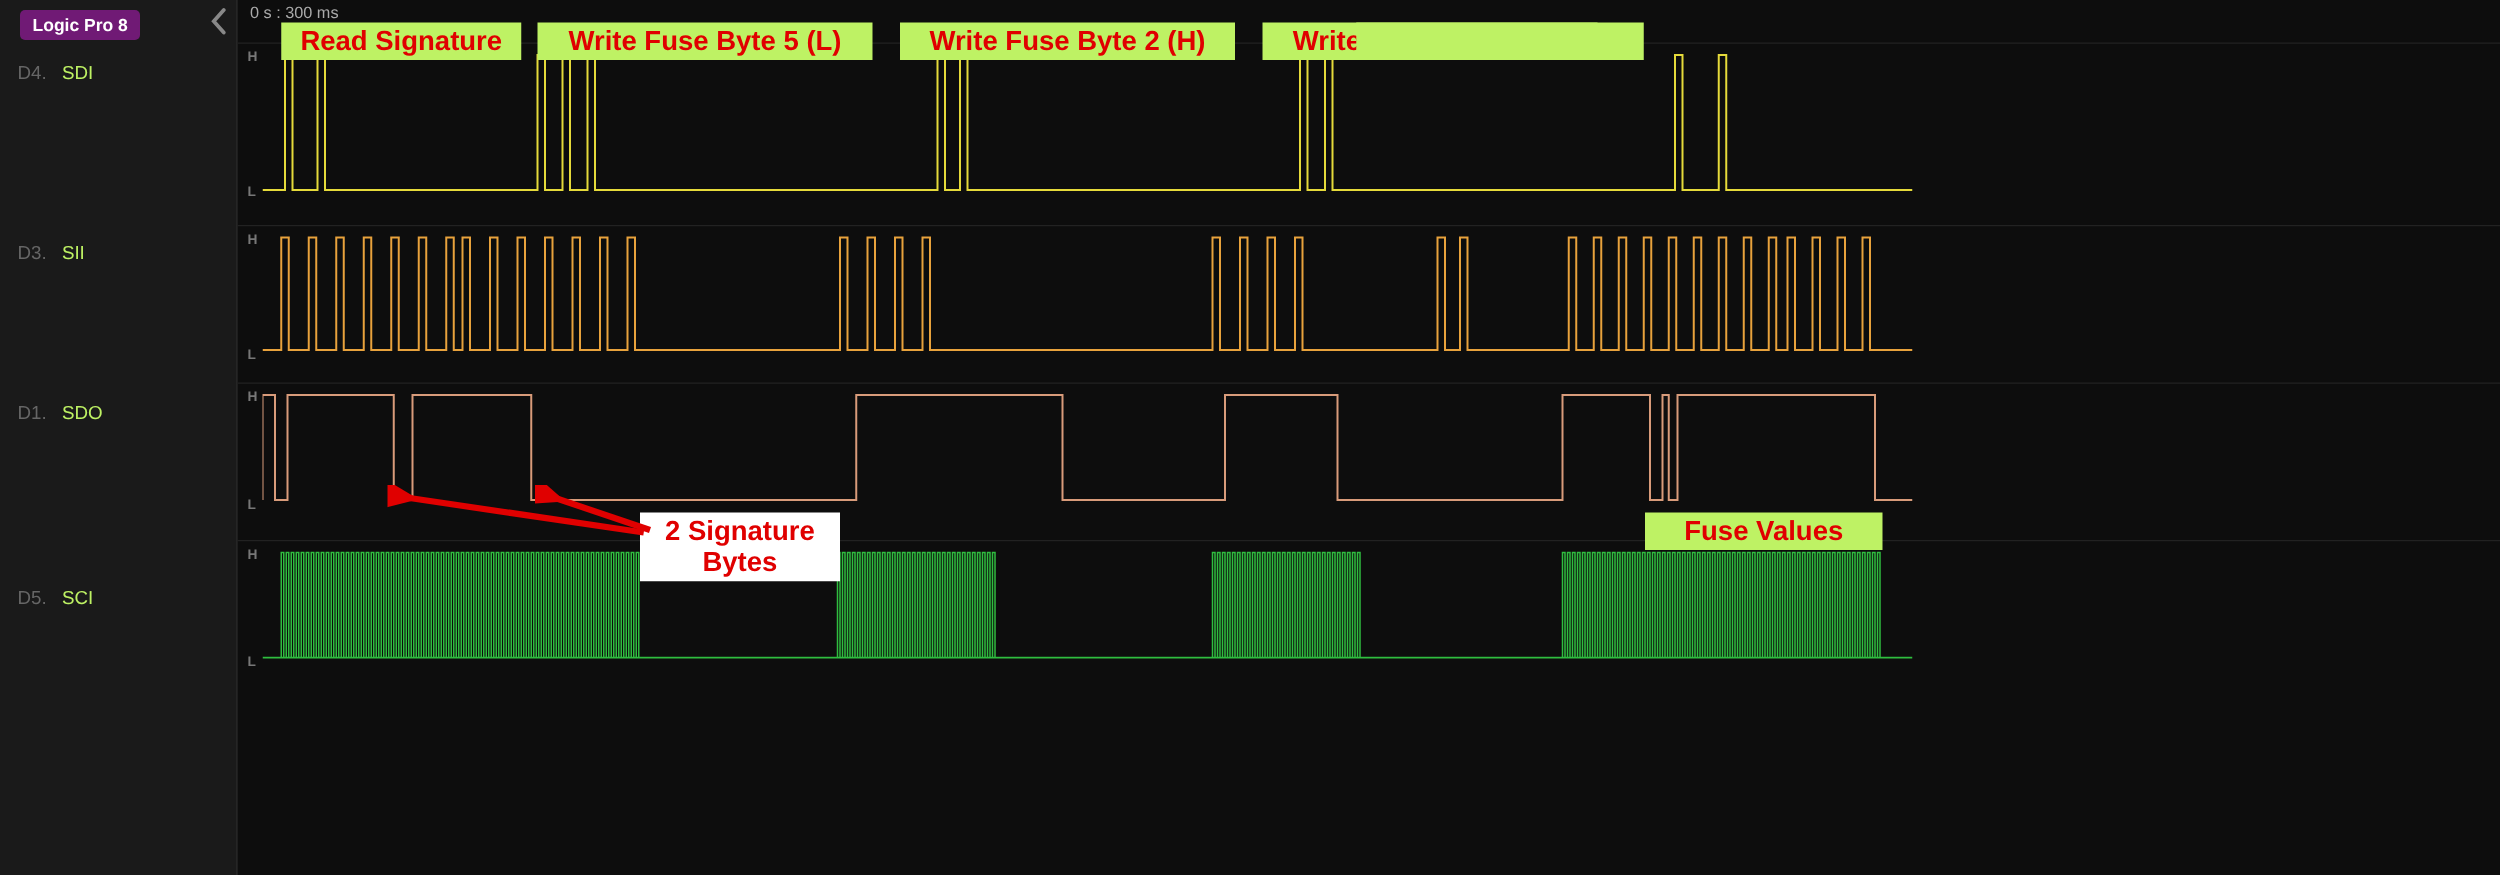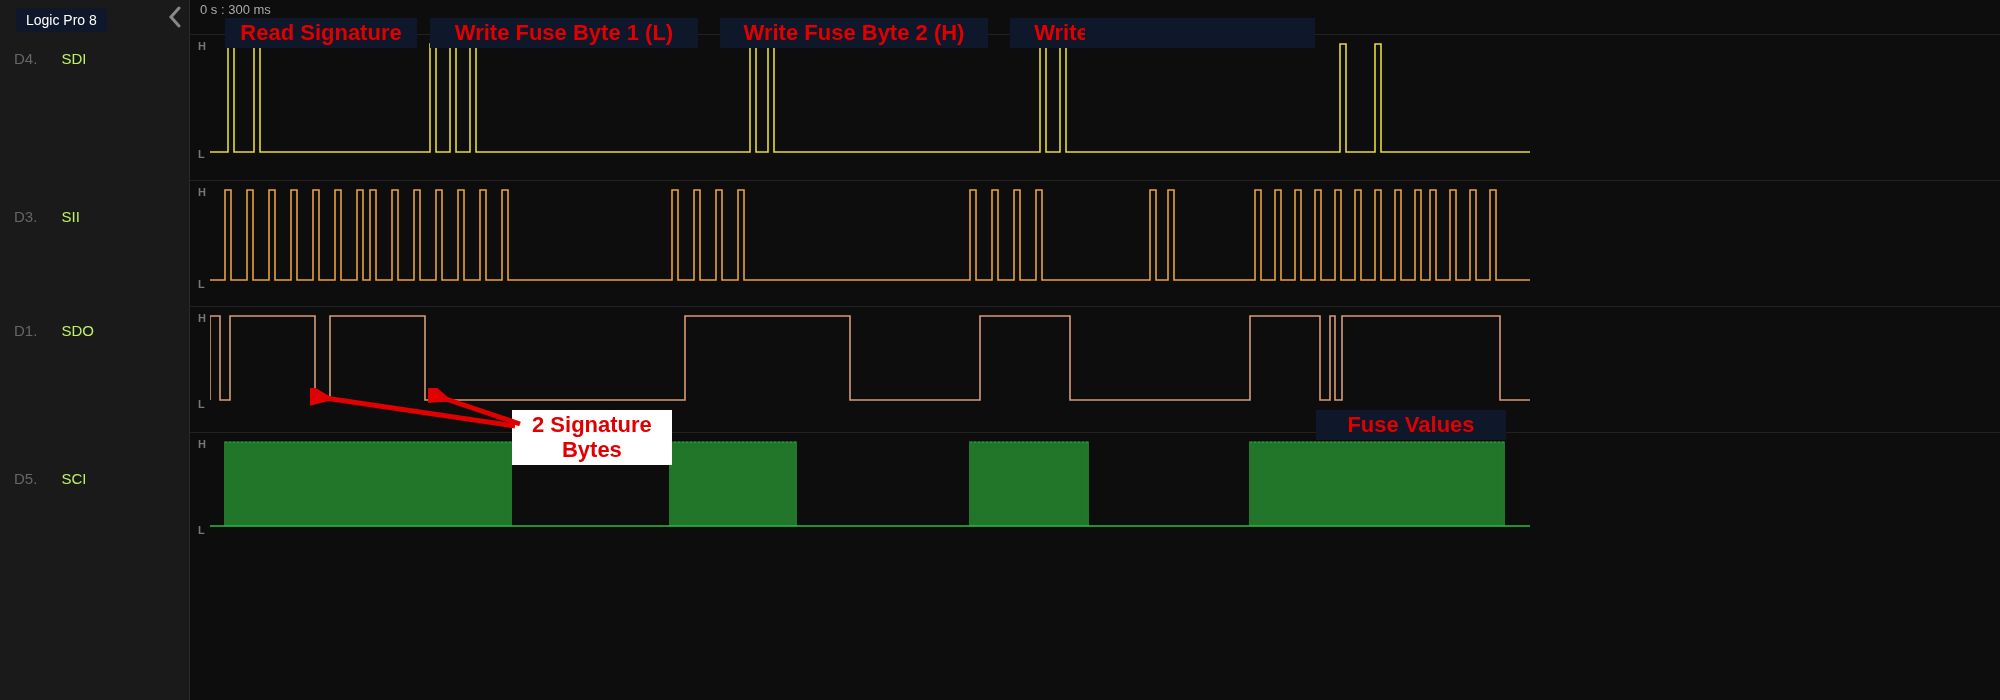--- a/index.html
+++ b/index.html
@@ -16,42 +16,42 @@
     position: absolute;
     left: 0; top: 0;
     width: 190px;
     height: 100%;
     background: #1a1a1a;
     border-right: 1px solid #2a2a2a;
   }
   .badge {
     position: absolute;
     top: 8px; left: 16px;
-    background: #0f172a;
+    background: #701a75;
     color: #fff;
     font-size: 14px;
-    font-weight: 400;
+    font-weight: 700;
     padding: 4px 10px;
     border-radius: 4px;
   }
   .back-btn {
     position: absolute;
     top: 6px; left: 168px;
     color: #888;
     font-size: 22px;
     cursor: pointer;
   }
   .channel-label {
     position: absolute;
     left: 0;
     width: 190px;
     padding: 6px 14px;
     font-size: 15px;
   }
-  .channel-label .idx { color: #666; margin-right: 20px; }
+  .channel-label .idx { color: #666; margin-right: 8px; }
   .channel-label .nm { color: #bef264; font-weight: 500; }
   .time-header {
     position: absolute;
     left: 200px; top: 2px;
     color: #aaa;
     font-size: 13px;
     font-weight: 500;
   }
   .row {
     position: absolute;
@@ -66,21 +66,21 @@
     color: #777;
     font-weight: bold;
   }
   svg.wave {
     position: absolute;
     left: 210px;
   }
   
   .anno {
     position: absolute;
-    background: #0f172a;
+    background: #bef264;
     color: #e00000;
     font-weight: 600;
     font-size: 22px;
     padding: 2px 10px;
     text-align: center;
     white-space: nowrap;
   }
   .anno-sig {
     background: #fff;
     color: #e00000;
@@ -105,21 +105,21 @@
     <path d="M11 2 L3 11 L11 20" stroke="#888" stroke-width="3" fill="none" stroke-linecap="round"></path>
   </svg>
 </div>
 
 <div class="time-header">0 s : 300 ms</div>
 
 <div class="channel-label" style="top:44px">
   <span class="idx">D4.</span>
   <span class="nm">SDI</span>
 </div>
-<div class="channel-label" style="top:202px">
+<div class="channel-label" style="top:188px">
   <span class="idx">D3.</span>
   <span class="nm">SII</span>
 </div>
 <div class="channel-label" style="top:316px">
   <span class="idx">D1.</span>
   <span class="nm">SDO</span>
 </div>
 <div class="channel-label" style="top:464px">
   <span class="idx">D5.</span>
   <span class="nm">SCI</span>
@@ -150,21 +150,21 @@
   </svg>
 <svg class="wave" id="wave-sci" width="1320" height="100" style="top:438px">
     <path d="M 0 88 L 1320 88" stroke="#2fbd3f" stroke-width="1.4" fill="none"></path>
     <path d="M 15 88 L 15 4 L 17 4 L 17 88 M 19 88 L 19 4 L 21 4 L 21 88 M 23 88 L 23 4 L 25 4 L 25 88 M 27 88 L 27 4 L 29 4 L 29 88 M 31 88 L 31 4 L 33 4 L 33 88 M 35 88 L 35 4 L 37 4 L 37 88 M 39 88 L 39 4 L 41 4 L 41 88 M 43 88 L 43 4 L 45 4 L 45 88 M 47 88 L 47 4 L 49 4 L 49 88 M 51 88 L 51 4 L 53 4 L 53 88 M 55 88 L 55 4 L 57 4 L 57 88 M 59 88 L 59 4 L 61 4 L 61 88 M 63 88 L 63 4 L 65 4 L 65 88 M 67 88 L 67 4 L 69 4 L 69 88 M 71 88 L 71 4 L 73 4 L 73 88 M 75 88 L 75 4 L 77 4 L 77 88 M 79 88 L 79 4 L 81 4 L 81 88 M 83 88 L 83 4 L 85 4 L 85 88 M 87 88 L 87 4 L 89 4 L 89 88 M 91 88 L 91 4 L 93 4 L 93 88 M 95 88 L 95 4 L 97 4 L 97 88 M 99 88 L 99 4 L 101 4 L 101 88 M 103 88 L 103 4 L 105 4 L 105 88 M 107 88 L 107 4 L 109 4 L 109 88 M 111 88 L 111 4 L 113 4 L 113 88 M 115 88 L 115 4 L 117 4 L 117 88 M 119 88 L 119 4 L 121 4 L 121 88 M 123 88 L 123 4 L 125 4 L 125 88 M 127 88 L 127 4 L 129 4 L 129 88 M 131 88 L 131 4 L 133 4 L 133 88 M 135 88 L 135 4 L 137 4 L 137 88 M 139 88 L 139 4 L 141 4 L 141 88 M 143 88 L 143 4 L 145 4 L 145 88 M 147 88 L 147 4 L 149 4 L 149 88 M 151 88 L 151 4 L 153 4 L 153 88 M 155 88 L 155 4 L 157 4 L 157 88 M 159 88 L 159 4 L 161 4 L 161 88 M 163 88 L 163 4 L 165 4 L 165 88 M 167 88 L 167 4 L 169 4 L 169 88 M 171 88 L 171 4 L 173 4 L 173 88 M 175 88 L 175 4 L 177 4 L 177 88 M 179 88 L 179 4 L 181 4 L 181 88 M 183 88 L 183 4 L 185 4 L 185 88 M 187 88 L 187 4 L 189 4 L 189 88 M 191 88 L 191 4 L 193 4 L 193 88 M 195 88 L 195 4 L 197 4 L 197 88 M 199 88 L 199 4 L 201 4 L 201 88 M 203 88 L 203 4 L 205 4 L 205 88 M 207 88 L 207 4 L 209 4 L 209 88 M 211 88 L 211 4 L 213 4 L 213 88 M 215 88 L 215 4 L 217 4 L 217 88 M 219 88 L 219 4 L 221 4 L 221 88 M 223 88 L 223 4 L 225 4 L 225 88 M 227 88 L 227 4 L 229 4 L 229 88 M 231 88 L 231 4 L 233 4 L 233 88 M 235 88 L 235 4 L 237 4 L 237 88 M 239 88 L 239 4 L 241 4 L 241 88 M 243 88 L 243 4 L 245 4 L 245 88 M 247 88 L 247 4 L 249 4 L 249 88 M 251 88 L 251 4 L 253 4 L 253 88 M 255 88 L 255 4 L 257 4 L 257 88 M 259 88 L 259 4 L 261 4 L 261 88 M 263 88 L 263 4 L 265 4 L 265 88 M 267 88 L 267 4 L 269 4 L 269 88 M 271 88 L 271 4 L 273 4 L 273 88 M 275 88 L 275 4 L 277 4 L 277 88 M 279 88 L 279 4 L 281 4 L 281 88 M 283 88 L 283 4 L 285 4 L 285 88 M 287 88 L 287 4 L 289 4 L 289 88 M 291 88 L 291 4 L 293 4 L 293 88 M 295 88 L 295 4 L 297 4 L 297 88 M 299 88 L 299 4 L 301 4 L 301 88 " stroke="#2fbd3f" stroke-width="1.2" fill="none"></path>
     <path d="M 460 88 L 460 4 L 462 4 L 462 88 M 464 88 L 464 4 L 466 4 L 466 88 M 468 88 L 468 4 L 470 4 L 470 88 M 472 88 L 472 4 L 474 4 L 474 88 M 476 88 L 476 4 L 478 4 L 478 88 M 480 88 L 480 4 L 482 4 L 482 88 M 484 88 L 484 4 L 486 4 L 486 88 M 488 88 L 488 4 L 490 4 L 490 88 M 492 88 L 492 4 L 494 4 L 494 88 M 496 88 L 496 4 L 498 4 L 498 88 M 500 88 L 500 4 L 502 4 L 502 88 M 504 88 L 504 4 L 506 4 L 506 88 M 508 88 L 508 4 L 510 4 L 510 88 M 512 88 L 512 4 L 514 4 L 514 88 M 516 88 L 516 4 L 518 4 L 518 88 M 520 88 L 520 4 L 522 4 L 522 88 M 524 88 L 524 4 L 526 4 L 526 88 M 528 88 L 528 4 L 530 4 L 530 88 M 532 88 L 532 4 L 534 4 L 534 88 M 536 88 L 536 4 L 538 4 L 538 88 M 540 88 L 540 4 L 542 4 L 542 88 M 544 88 L 544 4 L 546 4 L 546 88 M 548 88 L 548 4 L 550 4 L 550 88 M 552 88 L 552 4 L 554 4 L 554 88 M 556 88 L 556 4 L 558 4 L 558 88 M 560 88 L 560 4 L 562 4 L 562 88 M 564 88 L 564 4 L 566 4 L 566 88 M 568 88 L 568 4 L 570 4 L 570 88 M 572 88 L 572 4 L 574 4 L 574 88 M 576 88 L 576 4 L 578 4 L 578 88 M 580 88 L 580 4 L 582 4 L 582 88 M 584 88 L 584 4 L 586 4 L 586 88 " stroke="#2fbd3f" stroke-width="1.2" fill="none"></path>
     <path d="M 760 88 L 760 4 L 762 4 L 762 88 M 764 88 L 764 4 L 766 4 L 766 88 M 768 88 L 768 4 L 770 4 L 770 88 M 772 88 L 772 4 L 774 4 L 774 88 M 776 88 L 776 4 L 778 4 L 778 88 M 780 88 L 780 4 L 782 4 L 782 88 M 784 88 L 784 4 L 786 4 L 786 88 M 788 88 L 788 4 L 790 4 L 790 88 M 792 88 L 792 4 L 794 4 L 794 88 M 796 88 L 796 4 L 798 4 L 798 88 M 800 88 L 800 4 L 802 4 L 802 88 M 804 88 L 804 4 L 806 4 L 806 88 M 808 88 L 808 4 L 810 4 L 810 88 M 812 88 L 812 4 L 814 4 L 814 88 M 816 88 L 816 4 L 818 4 L 818 88 M 820 88 L 820 4 L 822 4 L 822 88 M 824 88 L 824 4 L 826 4 L 826 88 M 828 88 L 828 4 L 830 4 L 830 88 M 832 88 L 832 4 L 834 4 L 834 88 M 836 88 L 836 4 L 838 4 L 838 88 M 840 88 L 840 4 L 842 4 L 842 88 M 844 88 L 844 4 L 846 4 L 846 88 M 848 88 L 848 4 L 850 4 L 850 88 M 852 88 L 852 4 L 854 4 L 854 88 M 856 88 L 856 4 L 858 4 L 858 88 M 860 88 L 860 4 L 862 4 L 862 88 M 864 88 L 864 4 L 866 4 L 866 88 M 868 88 L 868 4 L 870 4 L 870 88 M 872 88 L 872 4 L 874 4 L 874 88 M 876 88 L 876 4 L 878 4 L 878 88 " stroke="#2fbd3f" stroke-width="1.2" fill="none"></path>
     <path d="M 1040 88 L 1040 4 L 1042 4 L 1042 88 M 1044 88 L 1044 4 L 1046 4 L 1046 88 M 1048 88 L 1048 4 L 1050 4 L 1050 88 M 1052 88 L 1052 4 L 1054 4 L 1054 88 M 1056 88 L 1056 4 L 1058 4 L 1058 88 M 1060 88 L 1060 4 L 1062 4 L 1062 88 M 1064 88 L 1064 4 L 1066 4 L 1066 88 M 1068 88 L 1068 4 L 1070 4 L 1070 88 M 1072 88 L 1072 4 L 1074 4 L 1074 88 M 1076 88 L 1076 4 L 1078 4 L 1078 88 M 1080 88 L 1080 4 L 1082 4 L 1082 88 M 1084 88 L 1084 4 L 1086 4 L 1086 88 M 1088 88 L 1088 4 L 1090 4 L 1090 88 M 1092 88 L 1092 4 L 1094 4 L 1094 88 M 1096 88 L 1096 4 L 1098 4 L 1098 88 M 1100 88 L 1100 4 L 1102 4 L 1102 88 M 1104 88 L 1104 4 L 1106 4 L 1106 88 M 1108 88 L 1108 4 L 1110 4 L 1110 88 M 1112 88 L 1112 4 L 1114 4 L 1114 88 M 1116 88 L 1116 4 L 1118 4 L 1118 88 M 1120 88 L 1120 4 L 1122 4 L 1122 88 M 1124 88 L 1124 4 L 1126 4 L 1126 88 M 1128 88 L 1128 4 L 1130 4 L 1130 88 M 1132 88 L 1132 4 L 1134 4 L 1134 88 M 1136 88 L 1136 4 L 1138 4 L 1138 88 M 1140 88 L 1140 4 L 1142 4 L 1142 88 M 1144 88 L 1144 4 L 1146 4 L 1146 88 M 1148 88 L 1148 4 L 1150 4 L 1150 88 M 1152 88 L 1152 4 L 1154 4 L 1154 88 M 1156 88 L 1156 4 L 1158 4 L 1158 88 M 1160 88 L 1160 4 L 1162 4 L 1162 88 M 1164 88 L 1164 4 L 1166 4 L 1166 88 M 1168 88 L 1168 4 L 1170 4 L 1170 88 M 1172 88 L 1172 4 L 1174 4 L 1174 88 M 1176 88 L 1176 4 L 1178 4 L 1178 88 M 1180 88 L 1180 4 L 1182 4 L 1182 88 M 1184 88 L 1184 4 L 1186 4 L 1186 88 M 1188 88 L 1188 4 L 1190 4 L 1190 88 M 1192 88 L 1192 4 L 1194 4 L 1194 88 M 1196 88 L 1196 4 L 1198 4 L 1198 88 M 1200 88 L 1200 4 L 1202 4 L 1202 88 M 1204 88 L 1204 4 L 1206 4 L 1206 88 M 1208 88 L 1208 4 L 1210 4 L 1210 88 M 1212 88 L 1212 4 L 1214 4 L 1214 88 M 1216 88 L 1216 4 L 1218 4 L 1218 88 M 1220 88 L 1220 4 L 1222 4 L 1222 88 M 1224 88 L 1224 4 L 1226 4 L 1226 88 M 1228 88 L 1228 4 L 1230 4 L 1230 88 M 1232 88 L 1232 4 L 1234 4 L 1234 88 M 1236 88 L 1236 4 L 1238 4 L 1238 88 M 1240 88 L 1240 4 L 1242 4 L 1242 88 M 1244 88 L 1244 4 L 1246 4 L 1246 88 M 1248 88 L 1248 4 L 1250 4 L 1250 88 M 1252 88 L 1252 4 L 1254 4 L 1254 88 M 1256 88 L 1256 4 L 1258 4 L 1258 88 M 1260 88 L 1260 4 L 1262 4 L 1262 88 M 1264 88 L 1264 4 L 1266 4 L 1266 88 M 1268 88 L 1268 4 L 1270 4 L 1270 88 M 1272 88 L 1272 4 L 1274 4 L 1274 88 M 1276 88 L 1276 4 L 1278 4 L 1278 88 M 1280 88 L 1280 4 L 1282 4 L 1282 88 M 1284 88 L 1284 4 L 1286 4 L 1286 88 M 1288 88 L 1288 4 L 1290 4 L 1290 88 M 1292 88 L 1292 4 L 1294 4 L 1294 88 " stroke="#2fbd3f" stroke-width="1.2" fill="none"></path>
   </svg>
 
 <div class="anno" style="top: 18px; left: 225px; min-width: 192px;">Read Signature</div>
-<div class="anno" style="top: 18px; left: 430px; min-width: 268px;">Write Fuse Byte 1 (L)</div>
+<div class="anno" style="top: 18px; left: 430px; min-width: 268px;">Write Fuse Byte 5 (L)</div>
 <div class="anno" style="top: 18px; left: 720px; min-width: 268px;">Write Fuse Byte 2 (H)</div>
 <div class="anno" style="top: 18px; left: 1010px; min-width: 268px;">Write Fuse Byte 2 (E)</div>
 <div class="anno" style="top: 18px; min-width: 230px; min-height: 30px; left: 1085px;"></div>
 
 <div class="anno-sig" style="top:410px;left:512px">
   <div>2 Signature</div>
   <div>Bytes</div>
 </div>
 
 <div class="anno" style="top: 410px; left: 1316px; min-width: 190px;">Fuse Values</div>

